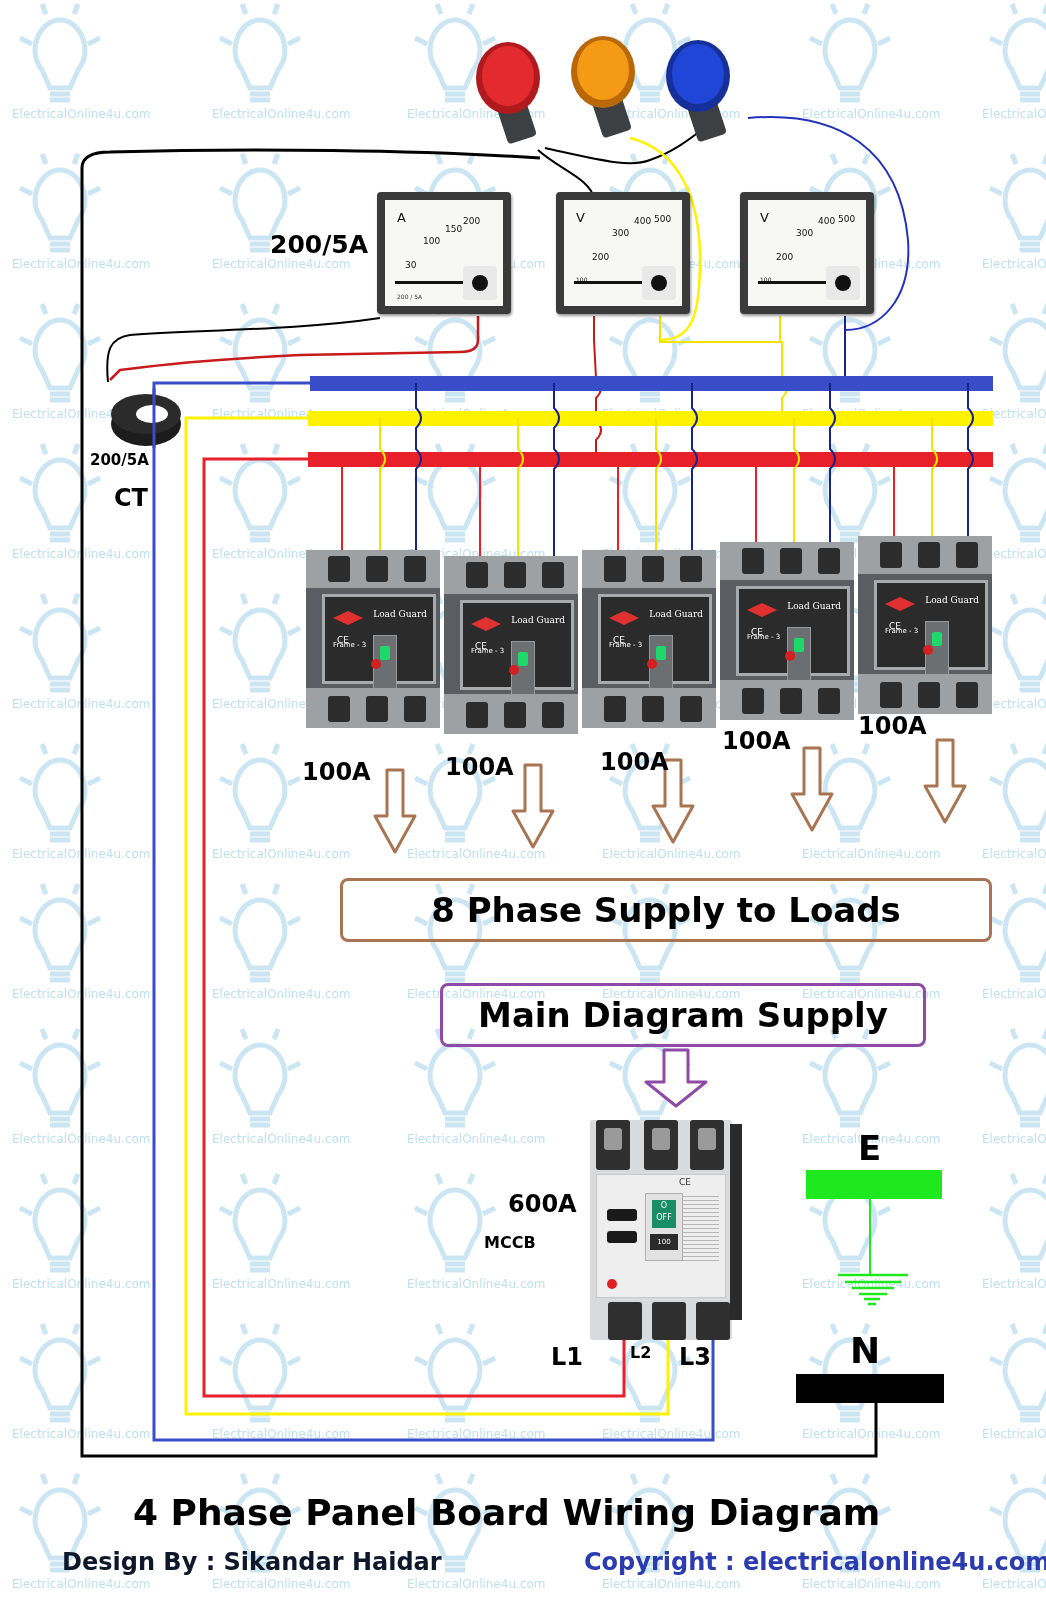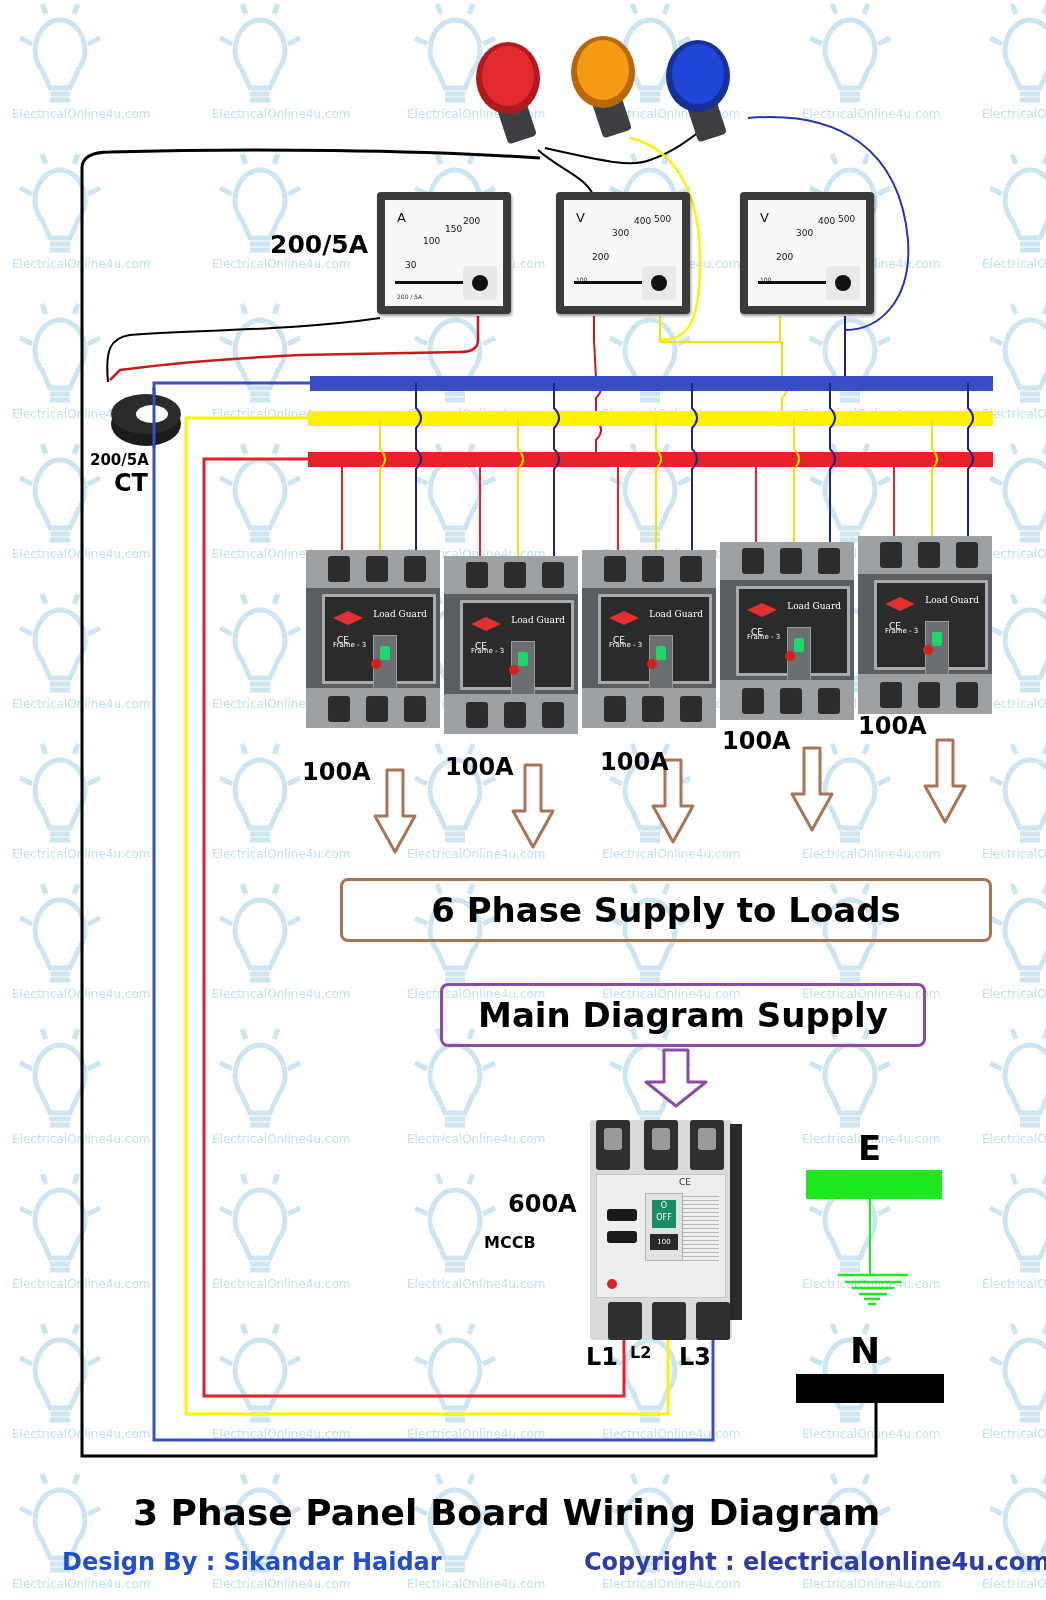--- a/index.html
+++ b/index.html
@@ -838,21 +838,21 @@
   </div>
 </div>
 
 <svg style="position:absolute;left:108px;top:388px;" width="76" height="60">
   <ellipse cx="38" cy="36" rx="35" ry="22" fill="#1c1c1c"></ellipse>
   <ellipse cx="38" cy="26" rx="35" ry="20" fill="#2b2b2b"></ellipse>
   <ellipse cx="44" cy="26" rx="16" ry="9" fill="#fff"></ellipse>
   <line x1="46" y1="0" x2="46" y2="60" stroke="#3a4dc8" stroke-width="3"></line>
 </svg>
 <div class="lbl" style="left:90px;top:451px;font-size:15px;">200/5A</div>
-<div class="lbl" style="left:114px;top:469px;font-size:24px;">CT</div>
+<div class="lbl" style="left:114px;top:484px;font-size:24px;">CT</div>
 
 <div id="breakers">
     <div class="mccb" style="left: 306px; top: 550px; width: 134px; height: 178px;">
     <div class="top">
         <span style="left:22px"></span>
         <span style="left:60px"></span>
         <span style="left:98px"></span>
       </div>
     <div class="panel">
       <div class="logo"></div>
@@ -944,21 +944,21 @@
     </div>
     <div class="bottom">
         <span style="left:22px"></span>
         <span style="left:60px"></span>
         <span style="left:98px"></span>
       </div>
     </div>
   </div>
 
 <div class="box" style="left:340px;top:878px;width:646px;height:58px;border:3px solid #a97452;font-size:34px;">
-  <span>6 Phase Supply to Loads</span>
+  <span>8 Phase Supply to Loads</span>
 </div>
 
 <div class="box" style="left:440px;top:983px;width:480px;height:58px;border:3px solid #8e4aa6;font-size:34px;">
   <span>Main Diagram Supply</span>
 </div>
 
 <div class="main-mccb" style="left:590px;top:1120px;width:142px;height:220px;">
   <div class="side"></div>
   <div class="top">
     <span style="left:6px;top:0;"></span>
@@ -977,28 +977,28 @@
     <div class="txt"></div>
   </div>
   <div class="bot">
     <span style="left:18px;top:182px;height:38px;"></span>
     <span style="left:62px;top:182px;height:38px;"></span>
     <span style="left:106px;top:182px;height:38px;"></span>
   </div>
 </div>
 <div class="lbl" style="left:508px;top:1190px;font-size:24px;">600A</div>
 <div class="lbl" style="left:484px;top:1233px;font-size:16px;">MCCB</div>
-<div class="lbl" style="left:586px;top:1343px;font-size:24px;">L1</div>
+<div class="lbl" style="left:551px;top:1343px;font-size:24px;">L1</div>
 <div class="lbl" style="left:630px;top:1343px;font-size:16px;">L2</div>
 <div class="lbl" style="left:679px;top:1343px;font-size:24px;">L3</div>
 
 <div class="lbl" style="left:858px;top:1128px;font-size:34px;">E</div>
 <div class="lbl" style="left:850px;top:1330px;font-size:36px;">N</div>
 
-<div class="lbl" style="left:133px;top:1492px;font-size:36px;">3 Phase Panel Board Wiring Diagram</div>
-<div class="lbl" style="left:62px;top:1548px;font-size:24px;color:#1d4ed8;">Design By : Sikandar Haidar</div>
+<div class="lbl" style="left:133px;top:1492px;font-size:36px;">4 Phase Panel Board Wiring Diagram</div>
+<div class="lbl" style="left:62px;top:1548px;font-size:24px;color:#0f172a;">Design By : Sikandar Haidar</div>
 <div class="lbl" style="left:584px;top:1548px;font-size:24px;color:#2b3bb0;">Copyright : electricalonline4u.com</div>
 
 <div class="lbl" style="left: 302px; top: 758px; font-size: 24px;">100A</div>
 <div class="lbl" style="left: 445px; top: 753px; font-size: 24px;">100A</div>
 <div class="lbl" style="left: 600px; top: 748px; font-size: 24px;">100A</div>
 <div class="lbl" style="left: 722px; top: 727px; font-size: 24px;">100A</div>
 <div class="lbl" style="left: 858px; top: 712px; font-size: 24px;">100A</div>
 
 </body></html>

